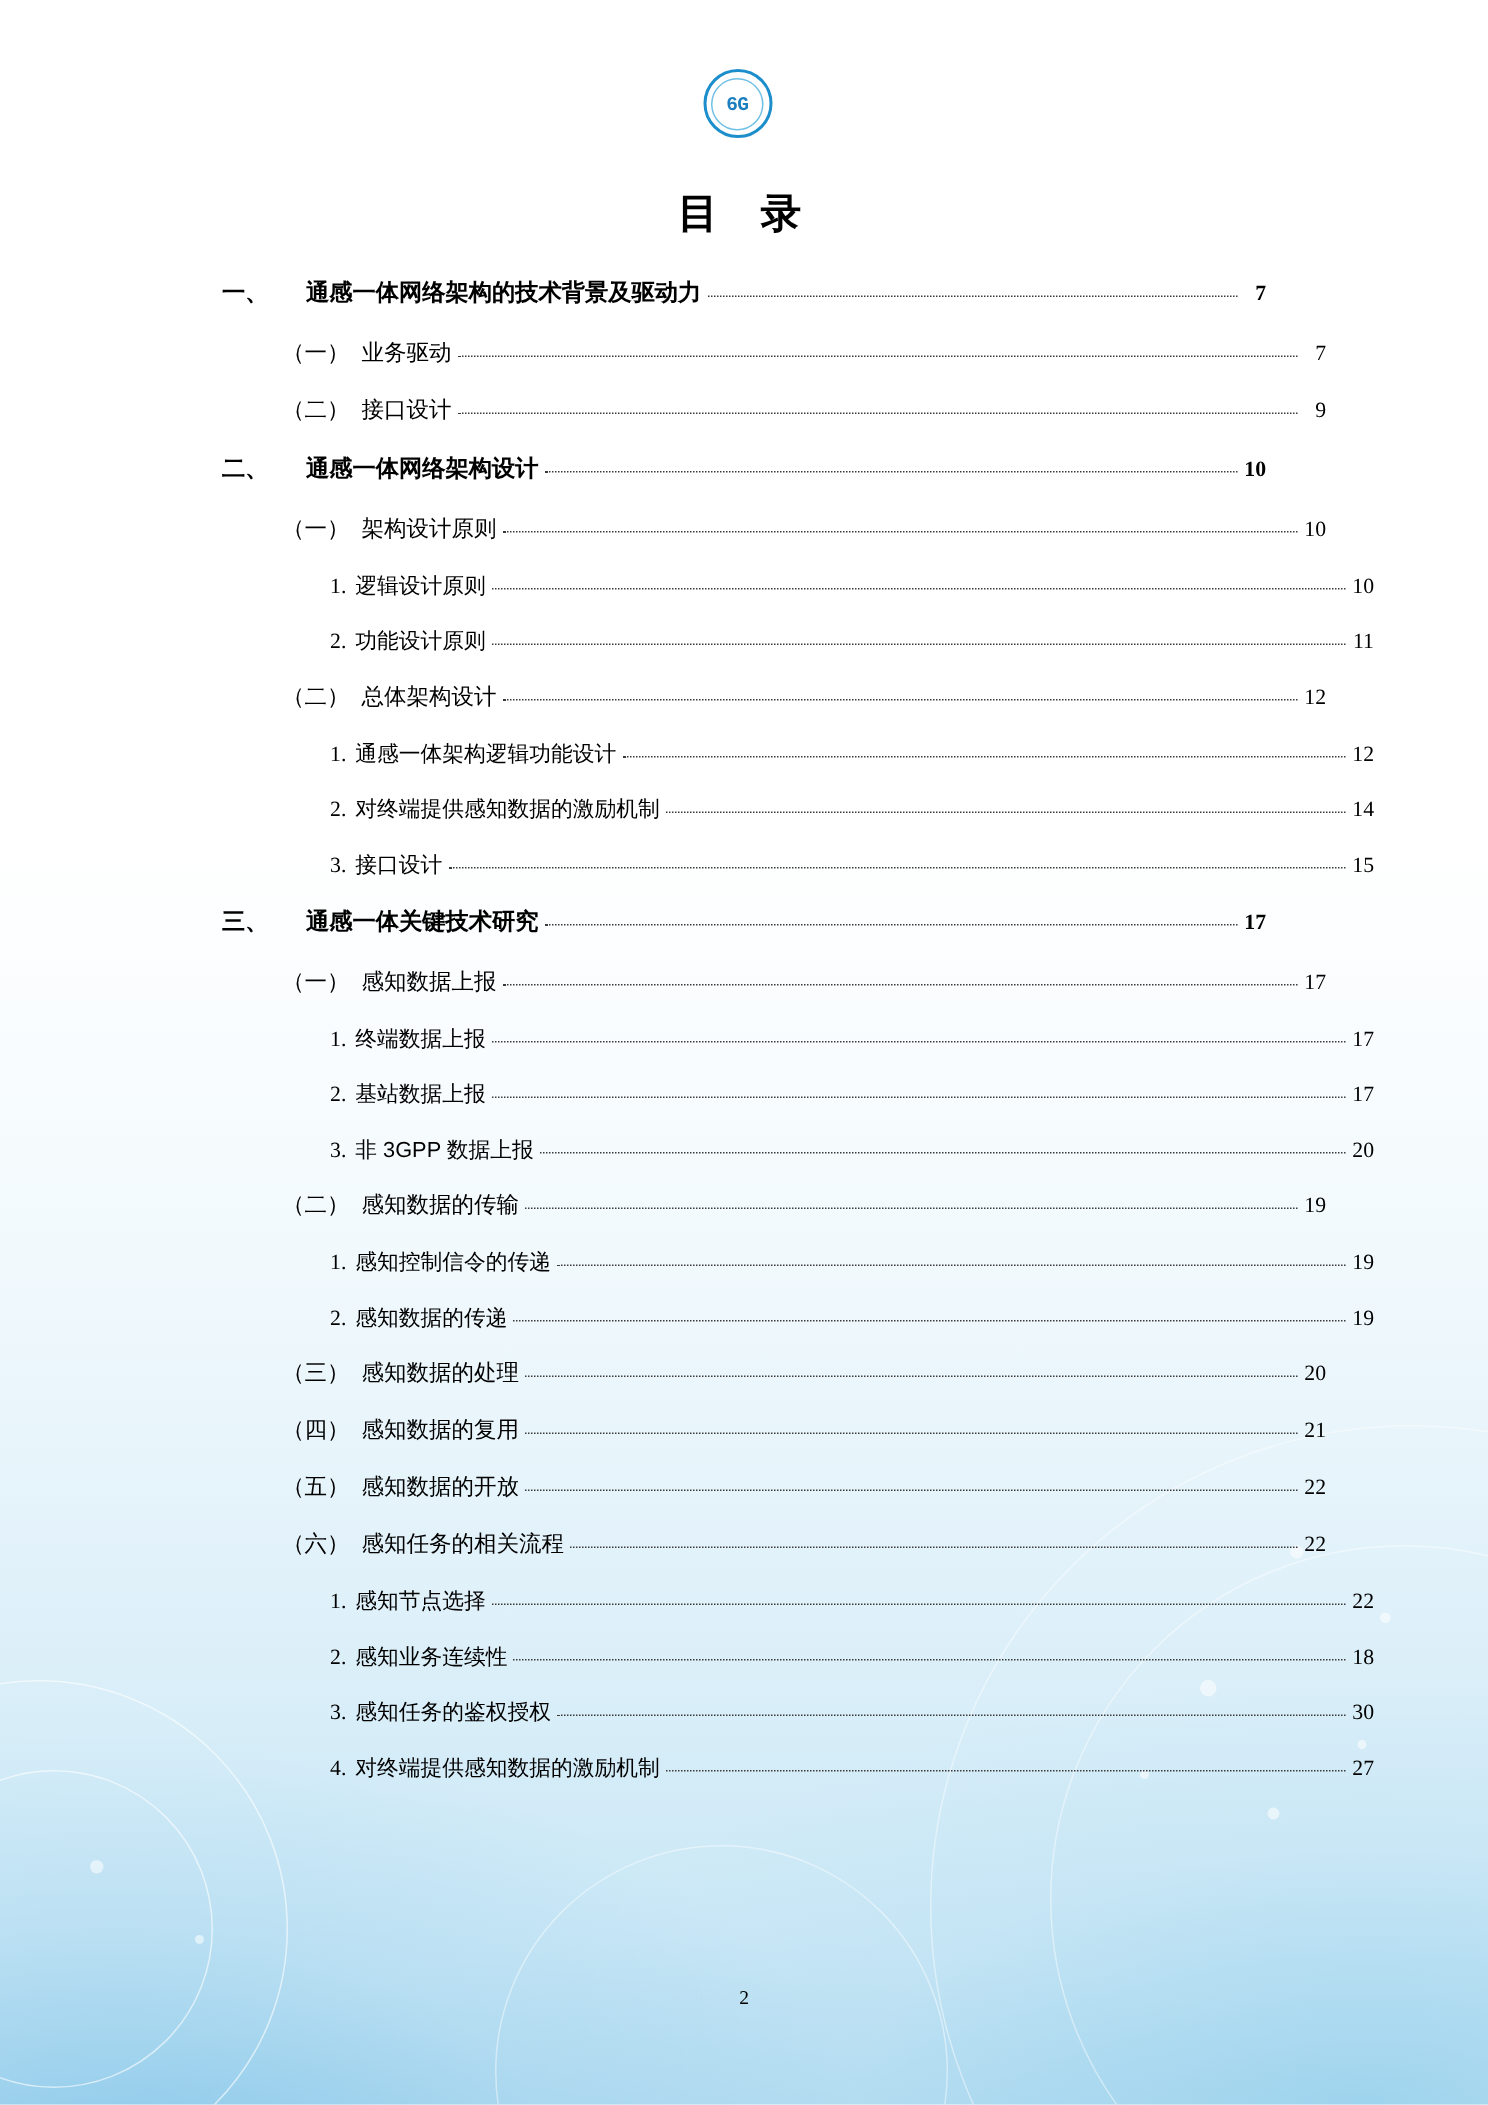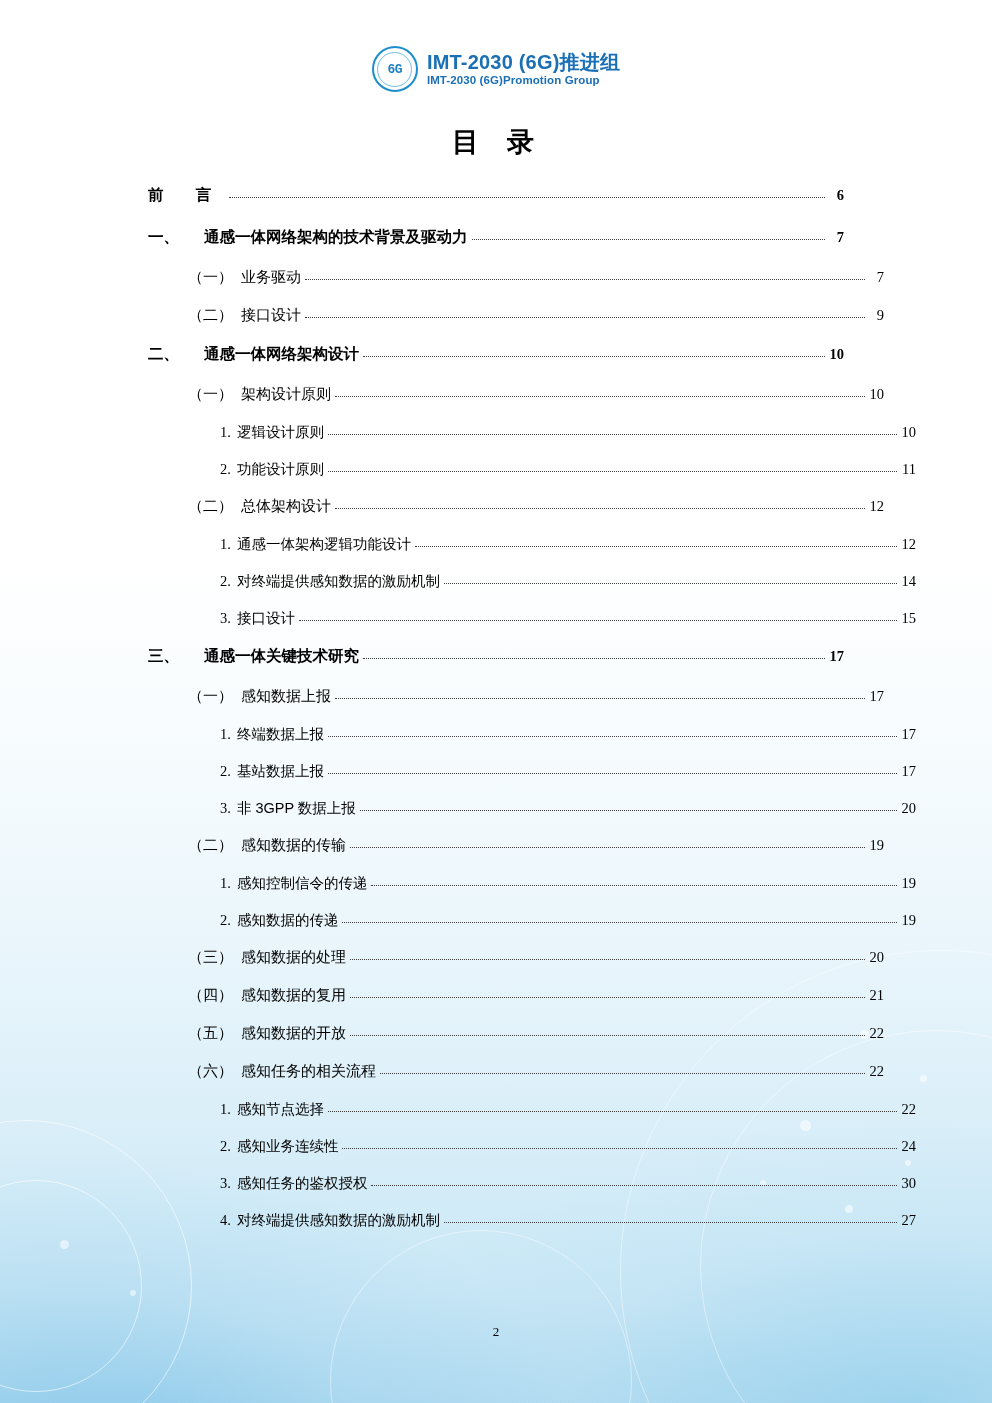--- a/index.html
+++ b/index.html
@@ -228,36 +228,25 @@
     <div class="arc" style="width:470px;height:470px;left:700px;top:1030px;"></div>
     <div class="arc" style="width:640px;height:640px;left:620px;top:950px;"></div>
     <div class="arc" style="width:300px;height:300px;left:330px;top:1230px;"></div>
   </div>
 
   <div class="logo-row">
     <div class="logo-mark">
       <span class="inner"></span>
       <span class="txt">6G</span>
     </div>
-    <div class="logo-text">
-      <div class="line1">IMT-2030 (6G)推进组</div>
-      <div class="line2">IMT-2030 (6G)Promotion Group</div>
-    </div>
   </div>
 
   <div class="doc-title">目  录</div>
 
   <div class="toc">
-      <div class="toc-row lvl-pre">
-        <span class="label">
-          <span class="txt">前  言</span>
-        </span>
-        <span class="dots"></span>
-        <span class="page-no">6</span>
-      </div>
       <div class="toc-row lvl1">
         <span class="label">
           <span class="idx">一、</span>
           <span class="txt">通感一体网络架构的技术背景及驱动力</span>
         </span>
         <span class="dots"></span>
         <span class="page-no">7</span>
       </div>
       <div class="toc-row lvl2">
         <span class="label">
@@ -442,21 +431,21 @@
         </span>
         <span class="dots"></span>
         <span class="page-no">22</span>
       </div>
       <div class="toc-row lvl3">
         <span class="label">
           <span class="idx">2.</span>
           <span class="txt">感知业务连续性</span>
         </span>
         <span class="dots"></span>
-        <span class="page-no">24</span>
+        <span class="page-no">18</span>
       </div>
       <div class="toc-row lvl3">
         <span class="label">
           <span class="idx">3.</span>
           <span class="txt">感知任务的鉴权授权</span>
         </span>
         <span class="dots"></span>
         <span class="page-no">30</span>
       </div>
       <div class="toc-row lvl3">

